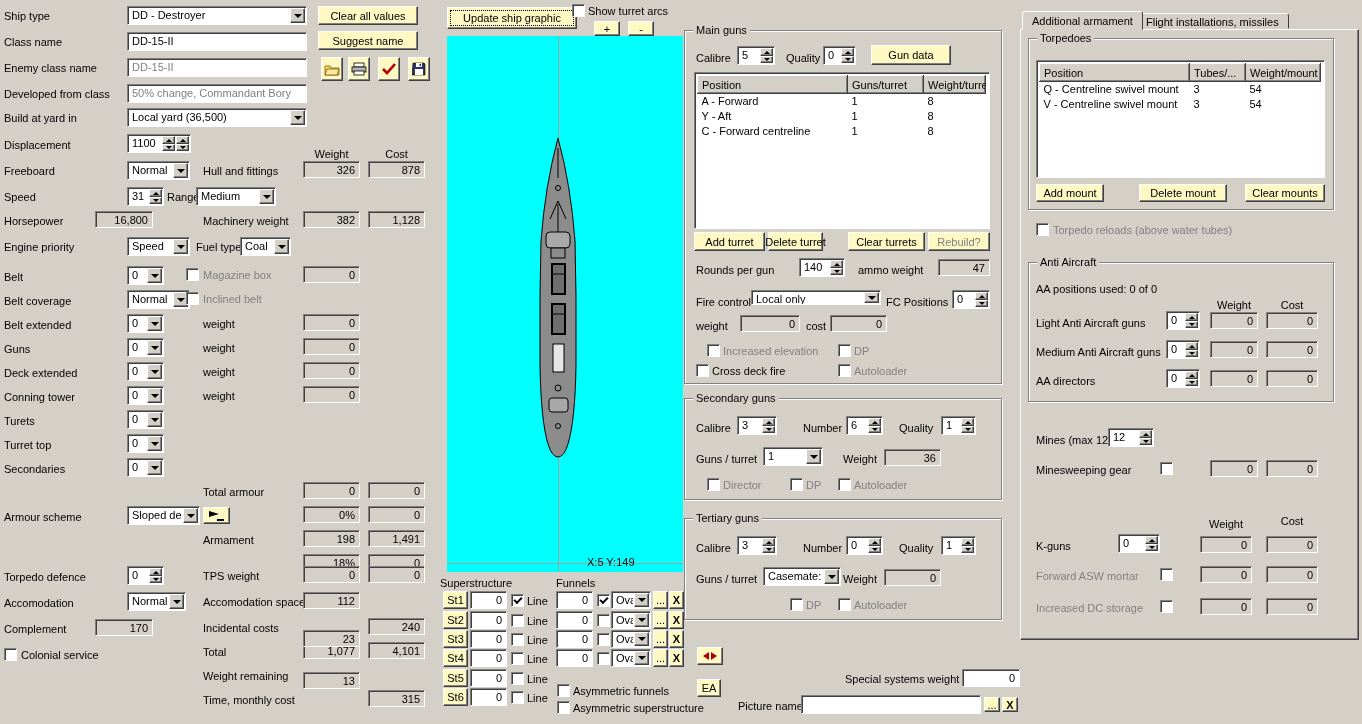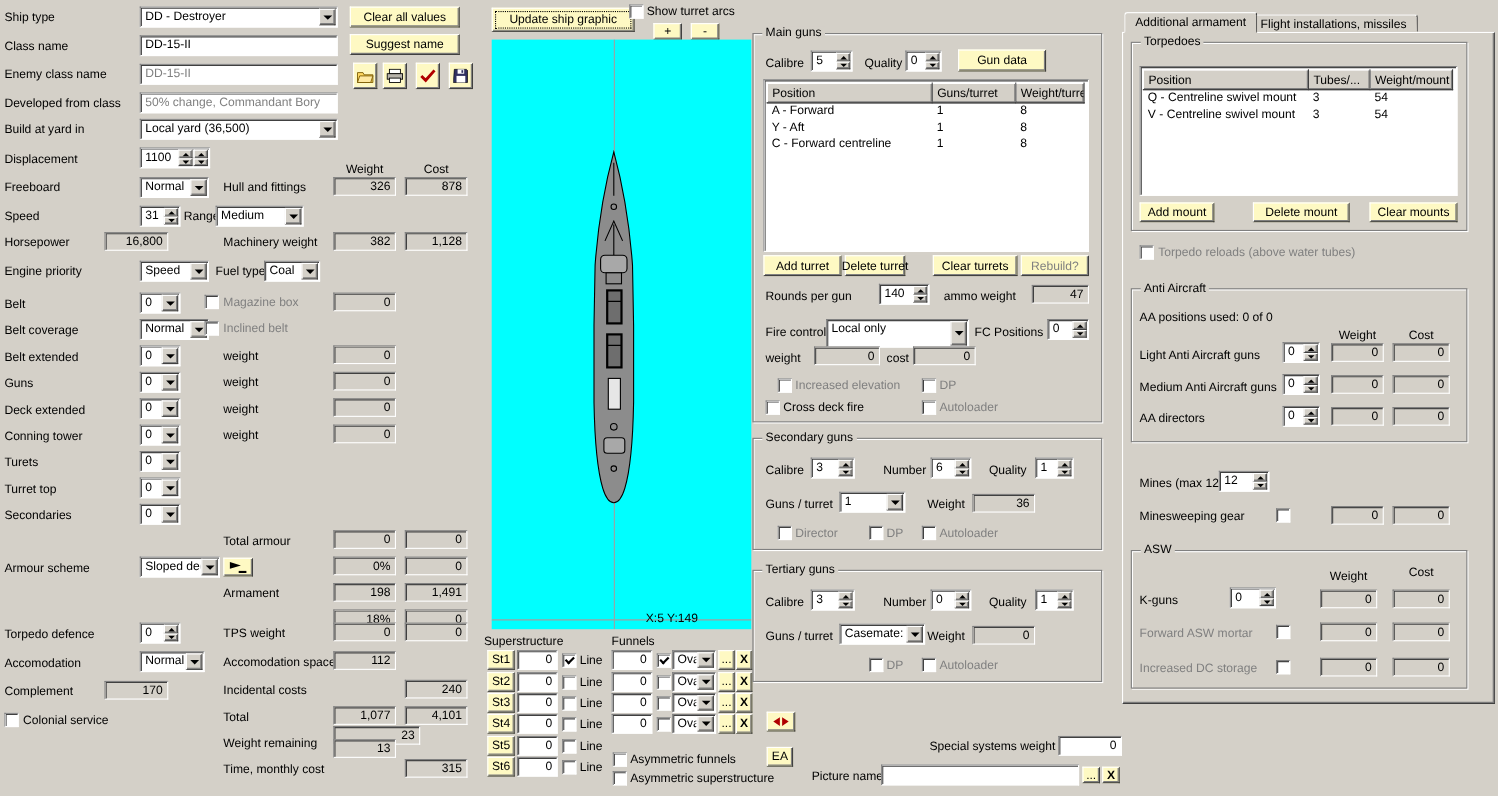--- a/index.html
+++ b/index.html
@@ -227,21 +227,21 @@
   <div class="lbl" style="left:203px;top:622px">Incidental costs</div>
   <div class="flat" style="left:368px;top:618px;width:57px;height:17px">240</div>
 
   <div class="cb" style="left:4px;top:648px"></div>
   <div class="lbl" style="left:21px;top:649px">Colonial service</div>
   <div class="lbl" style="left:203px;top:646px">Total</div>
   <div class="flat" style="left:303px;top:642px;width:57px;height:17px">1,077</div>
   <div class="flat" style="left:368px;top:642px;width:57px;height:17px">4,101</div>
 
   <div class="lbl" style="left:203px;top:670px">Weight remaining</div>
-  <div class="flat" style="left:303px;top:660px;width:79px;height:17px">23</div>
+  <div class="flat" style="left:303px;top:630px;width:57px;height:17px">23</div>
 
   <div class="lbl" style="left:203px;top:694px">Time, monthly cost</div>
   <div class="flat" style="left:303px;top:672px;width:57px;height:17px">13</div>
   <div class="flat" style="left:368px;top:690px;width:57px;height:17px">315</div>
 
   <div class="btn" style="left:318px;top:6px;width:100px;height:19px">Clear all values</div>
   <div class="btn" style="left:318px;top:31px;width:100px;height:19px">Suggest name</div>
 
   <div class="btn" style="left:321px;top:57px;width:22px;height:24px">
     <svg width="16" height="13" viewBox="0 0 16 13">
@@ -438,21 +438,21 @@
     <span class="val">140</span>
     <span class="ud">
         <span class="u"></span>
         <span class="d"></span>
       </span>
   </div>
   <div class="lbl" style="left:858px;top:264px">ammo weight</div>
   <div class="flat" style="left:938px;top:259px;width:52px;height:17px">47</div>
 
   <div class="lbl" style="left:696px;top:296px">Fire control</div>
-  <div class="combo" style="left:751px;top:290px;width:130px;height:26px">
+  <div class="combo" style="left:751px;top:290px;width:130px;height:15px">
     <span class="val">Local only</span>
       <span class="dd"></span>
   </div>
   <div class="lbl" style="left:886px;top:296px">FC Positions</div>
   <div class="spin" style="left:952px;top:290px;width:38px;height:19px">
     <span class="val">0</span>
     <span class="ud">
         <span class="u"></span>
         <span class="d"></span>
       </span>
@@ -656,23 +656,20 @@
     <span class="ud">
         <span class="u"></span>
         <span class="d"></span>
       </span>
   </div>
   <div class="lbl" style="left:1036px;top:464px">Minesweeping gear</div>
   <div class="cb" style="left:1160px;top:462px"></div>
   <div class="flat" style="left:1210px;top:460px;width:48px;height:17px">0</div>
   <div class="flat" style="left:1266px;top:460px;width:52px;height:17px">0</div>
 
-  <div class="grp" style="left:1028px;top:500px;width:306px;height:126px">
-    <span class="grp-t">ASW</span>
-  </div>
   <div class="lbl ctr" style="left:1200px;top:518px;width:52px">Weight</div>
   <div class="lbl ctr" style="left:1266px;top:515px;width:52px">Cost</div>
 
   <div class="lbl" style="left:1036px;top:540px">K-guns</div>
   <div class="spin" style="left:1118px;top:534px;width:42px;height:19px">
     <span class="val">0</span>
     <span class="ud">
         <span class="u"></span>
         <span class="d"></span>
       </span>

